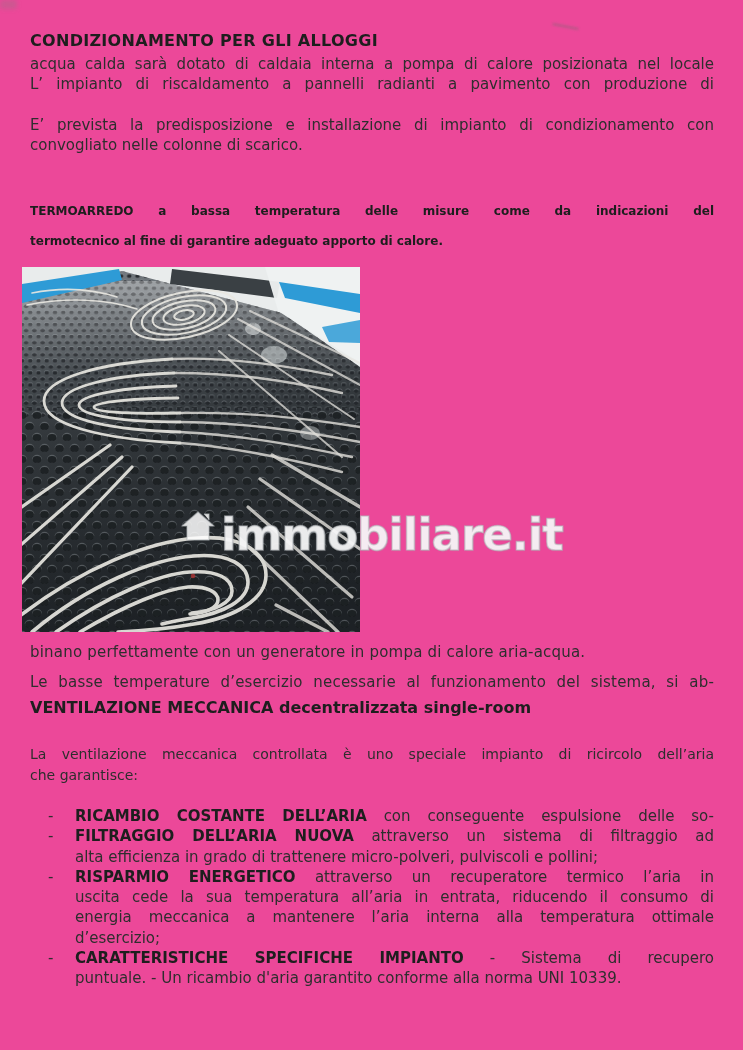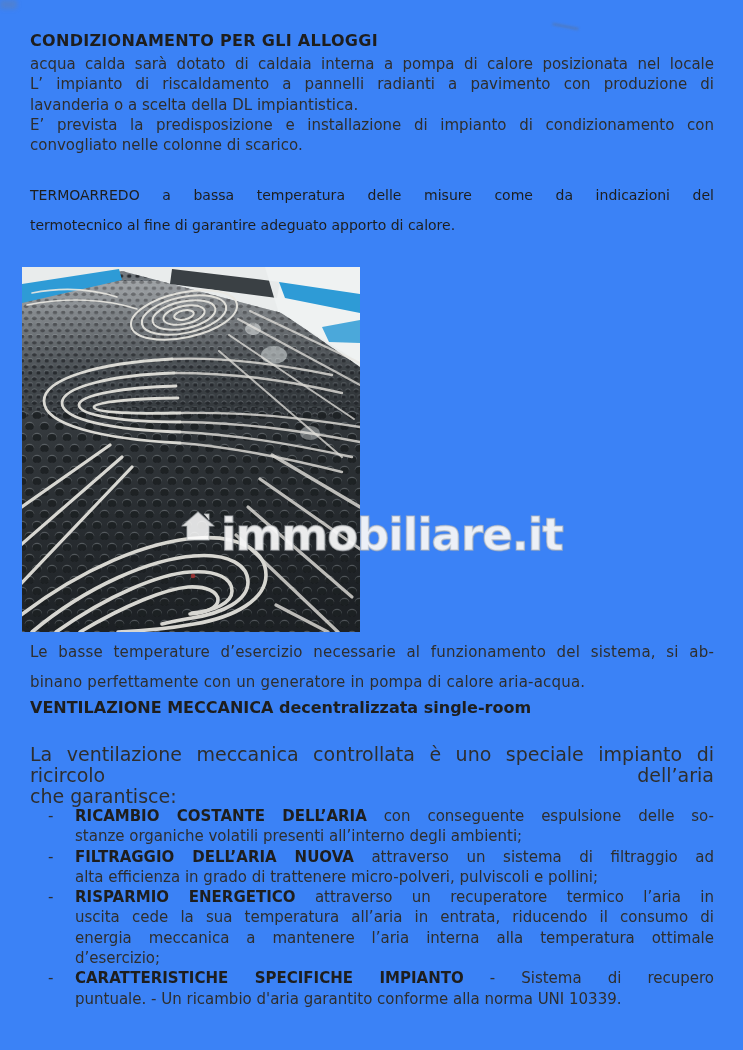--- a/index.html
+++ b/index.html
@@ -1,38 +1,38 @@
 <!DOCTYPE html>
 <html lang="it"><head>
 <meta charset="utf-8">
 <style>
   html,body { margin:0; padding:0; background:#ffffff; }
   .page {
     position:relative; width:743px; height:1050px; margin:0 auto;
-    background:#3b82f6; overflow:hidden;
+    background:#ec4899; overflow:hidden;
     font-family:"DejaVu Sans","Liberation Sans",sans-serif;
     color:#2e2e2e;
   }
   .abs { position:absolute; }
   .doc-title {
     left:30px; top:31px; width:684px;
     font-size:16px; font-weight:bold; letter-spacing:.3px; color:#1e1e1e;
   }
   .body-block { left:30px; width:684px; font-size:15px; line-height:20.4px; }
   .ln { min-height:1em; }
   .ln.j { text-align:justify; text-align-last:justify; }
   .termo-block {
-    left:30px; top:180px; width:684px;
-    font-size:14px; font-weight:normal; line-height:30px; color:#1e1e1e;
+    left:30px; top:196px; width:684px;
+    font-size:12px; font-weight:bold; line-height:30px; color:#1e1e1e;
   }
   .photo-frame { left:22px; top:267px; width:338px; height:365px; }
   .photo-frame svg { display:block; }
   .after-photo { left:30px; top:637px; width:684px; font-size:15px; line-height:30px; letter-spacing:.2px; }
   .vent-title { left:30px; top:698px; width:684px; font-size:16px; font-weight:bold; color:#1e1e1e; }
-  .vent-intro { left:30px; top:744px; width:684px; font-size:19px; line-height:21px; }
+  .vent-intro { left:30px; top:744px; width:684px; font-size:14px; line-height:21px; }
   .bullet-list { left:30px; top:806px; width:684px; padding-left:18px; box-sizing:border-box;
     font-size:15px; line-height:20.3px; }
   .bullet-row { display:flex; }
   .bullet-dash { flex:0 0 27px; width:27px; }
   .bullet-text { flex:1; min-width:0; }
   .bullet-text b, .vent-title, .termo-block { color:#1e1e1e; }
   .watermark {
     left:178px; top:497px; height:58px; display:flex; align-items:center; gap:3px;
     pointer-events:none;
   }
@@ -54,21 +54,20 @@
 <div class="page">
 
   <div class="abs smudge-tl"></div>
   <div class="abs scratch-tr"></div>
 
   <div class="abs doc-title">CONDIZIONAMENTO PER GLI ALLOGGI</div>
 
   <div class="abs body-block" style="top:54px">
       <div class="ln j">acqua calda sarà dotato di caldaia interna a pompa di calore posizionata nel locale</div>
       <div class="ln j">L’ impianto di riscaldamento a pannelli radianti a pavimento con produzione di</div>
-      <div class="ln">lavanderia o a scelta della DL impiantistica.</div>
     </div>
 
   <div class="abs body-block" style="top:115px">
       <div class="ln j">E’ prevista la predisposizione e installazione di impianto di condizionamento con</div>
       <div class="ln">convogliato nelle colonne di scarico.</div>
     </div>
 
   <div class="abs termo-block">
       <div class="ln j">TERMOARREDO a bassa temperatura delle misure come da indicazioni del</div>
       <div class="ln">termotecnico al fine di garantire adeguato apporto di calore.</div>
@@ -191,37 +190,36 @@
   </div>
 
   <div class="abs watermark">
     <svg width="40" height="40" viewBox="0 0 40 40">
       <path d="M 20,6 L 36,20 L 31,20 L 31,34 L 9,34 L 9,20 L 4,20 Z M 26,8 L 31,8 L 31,14" fill="rgba(255,255,255,0.85)" stroke="rgba(178,183,186,0.55)" stroke-width="1.5" stroke-linejoin="round"></path>
     </svg>
     <span class="wm-text">immobiliare.it</span>
   </div>
 
   <div class="abs after-photo">
+      <div class="ln">binano perfettamente con un generatore in pompa di calore aria-acqua.</div>
       <div class="ln j">Le basse temperature d’esercizio necessarie al funzionamento del sistema, si ab-</div>
-      <div class="ln">binano perfettamente con un generatore in pompa di calore aria-acqua.</div>
     </div>
 
   <div class="abs vent-title">VENTILAZIONE MECCANICA decentralizzata single-room</div>
 
   <div class="abs vent-intro">
       <div class="ln j">La ventilazione meccanica controllata è uno speciale impianto di ricircolo dell’aria</div>
       <div class="ln">che garantisce:</div>
     </div>
 
   <div class="abs bullet-list">
       <div class="bullet-row">
         <span class="bullet-dash">-</span>
         <div class="bullet-text">
           <div class="ln j"><b>RICAMBIO COSTANTE DELL’ARIA</b> con conseguente espulsione delle so-</div>
-          <div class="ln">stanze organiche volatili presenti all’interno degli ambienti;</div>
         </div>
       </div>
       <div class="bullet-row">
         <span class="bullet-dash">-</span>
         <div class="bullet-text">
           <div class="ln j"><b>FILTRAGGIO DELL’ARIA NUOVA</b> attraverso un sistema di filtraggio ad</div>
           <div class="ln">alta efficienza in grado di trattenere micro-polveri, pulviscoli e pollini;</div>
         </div>
       </div>
       <div class="bullet-row">

